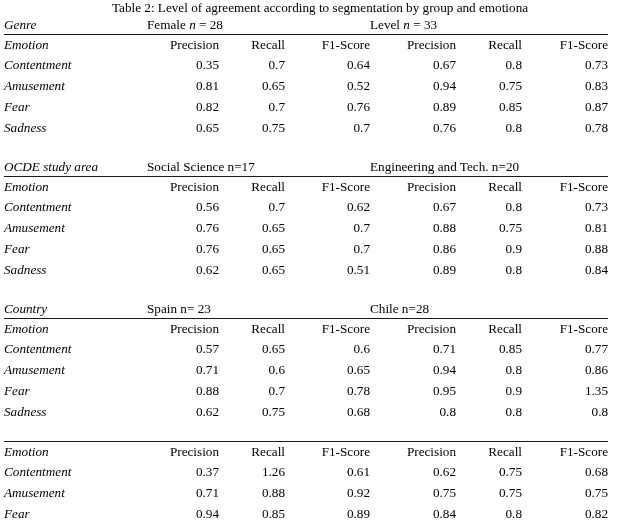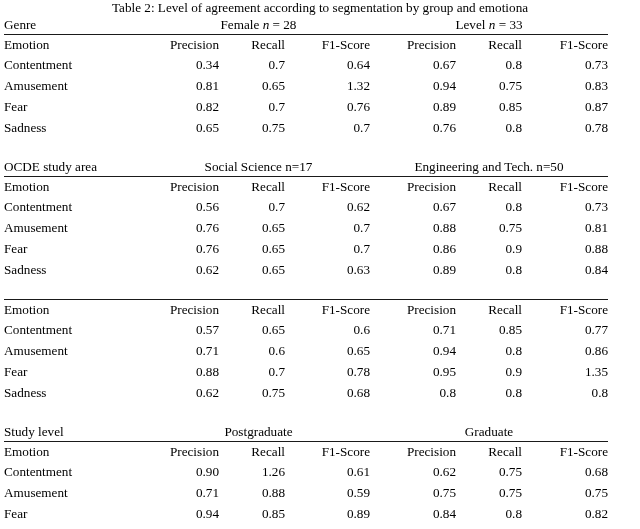--- a/index.html
+++ b/index.html
@@ -66,27 +66,27 @@
   col.c-6 { width: 86px; }
 
   tr.grp-row td { height: 19px; line-height: 19px; }
   tr.hdr-row td  { height: 19px; line-height: 19px; }
   tr.data-row td { height: 21px; line-height: 21px; }
   tr.gap-row td  { height: 19px; line-height: 19px; }
 
   td.lbl {
     text-align: left;
     padding-left: 4px;
+    font-style: italic;
   }
   td.num {
     text-align: right;
     padding-right: 5px;
   }
   td.grp {
-    text-align: center;
   }
   .b { font-weight: bold; }
   .it { font-style: italic; font-family: "Liberation Serif", "DejaVu Serif", serif; }
   tr.rule-over td {
     border-top: 1.3px solid #1a1a1a;
   }
 </style>
 </head>
 <body>
 
@@ -117,32 +117,32 @@
             <td class="lbl b">Emotion</td>
             <td class="num">Precision</td>
             <td class="num">Recall</td>
             <td class="num">F1-Score</td>
             <td class="num">Precision</td>
             <td class="num">Recall</td>
             <td class="num">F1-Score</td>
           </tr>
           <tr class="data-row">
             <td class="lbl">Contentment</td>
-            <td class="num">0.34</td>
+            <td class="num">0.35</td>
             <td class="num">0.7</td>
             <td class="num">0.64</td>
             <td class="num">0.67</td>
             <td class="num">0.8</td>
             <td class="num">0.73</td>
           </tr>
           <tr class="data-row">
             <td class="lbl">Amusement</td>
             <td class="num">0.81</td>
             <td class="num">0.65</td>
-            <td class="num">1.32</td>
+            <td class="num">0.52</td>
             <td class="num">0.94</td>
             <td class="num">0.75</td>
             <td class="num">0.83</td>
           </tr>
           <tr class="data-row">
             <td class="lbl b">Fear</td>
             <td class="num b">0.82</td>
             <td class="num b">0.7</td>
             <td class="num b">0.76</td>
             <td class="num b">0.89</td>
@@ -163,21 +163,21 @@
             <td></td>
             <td></td>
             <td></td>
             <td></td>
             <td></td>
             <td></td>
           </tr>
           <tr class="grp-row">
             <td class="lbl">OCDE study area</td>
             <td class="grp" colspan="3">Social Science n=17</td>
-            <td class="grp" colspan="3">Engineering and Tech. n=50</td>
+            <td class="grp" colspan="3">Engineering and Tech. n=20</td>
           </tr>
           <tr class="hdr-row rule-over">
             <td class="lbl b">Emotion</td>
             <td class="num">Precision</td>
             <td class="num">Recall</td>
             <td class="num">F1-Score</td>
             <td class="num">Precision</td>
             <td class="num">Recall</td>
             <td class="num">F1-Score</td>
           </tr>
@@ -205,33 +205,38 @@
             <td class="num b">0.65</td>
             <td class="num b">0.7</td>
             <td class="num b">0.86</td>
             <td class="num b">0.9</td>
             <td class="num b">0.88</td>
           </tr>
           <tr class="data-row">
             <td class="lbl">Sadness</td>
             <td class="num">0.62</td>
             <td class="num">0.65</td>
-            <td class="num">0.63</td>
+            <td class="num">0.51</td>
             <td class="num">0.89</td>
             <td class="num">0.8</td>
             <td class="num">0.84</td>
           </tr>
           <tr class="gap-row">
             <td></td>
             <td></td>
             <td></td>
             <td></td>
             <td></td>
             <td></td>
             <td></td>
+          </tr>
+          <tr class="grp-row">
+            <td class="lbl">Country</td>
+            <td class="grp" colspan="3">Spain n= 23</td>
+            <td class="grp" colspan="3">Chile n=28</td>
           </tr>
           <tr class="hdr-row rule-over">
             <td class="lbl b">Emotion</td>
             <td class="num">Precision</td>
             <td class="num">Recall</td>
             <td class="num">F1-Score</td>
             <td class="num">Precision</td>
             <td class="num">Recall</td>
             <td class="num">F1-Score</td>
           </tr>
@@ -273,48 +278,43 @@
           </tr>
           <tr class="gap-row">
             <td></td>
             <td></td>
             <td></td>
             <td></td>
             <td></td>
             <td></td>
             <td></td>
           </tr>
-          <tr class="grp-row">
-            <td class="lbl">Study level</td>
-            <td class="grp" colspan="3">Postgraduate</td>
-            <td class="grp" colspan="3">Graduate</td>
-          </tr>
           <tr class="hdr-row rule-over">
             <td class="lbl b">Emotion</td>
             <td class="num">Precision</td>
             <td class="num">Recall</td>
             <td class="num">F1-Score</td>
             <td class="num">Precision</td>
             <td class="num">Recall</td>
             <td class="num">F1-Score</td>
           </tr>
           <tr class="data-row">
             <td class="lbl">Contentment</td>
-            <td class="num">0.90</td>
+            <td class="num">0.37</td>
             <td class="num">1.26</td>
             <td class="num">0.61</td>
             <td class="num">0.62</td>
             <td class="num">0.75</td>
             <td class="num">0.68</td>
           </tr>
           <tr class="data-row">
             <td class="lbl">Amusement</td>
             <td class="num">0.71</td>
             <td class="num">0.88</td>
-            <td class="num">0.59</td>
+            <td class="num">0.92</td>
             <td class="num">0.75</td>
             <td class="num">0.75</td>
             <td class="num">0.75</td>
           </tr>
           <tr class="data-row">
             <td class="lbl b">Fear</td>
             <td class="num b">0.94</td>
             <td class="num b">0.85</td>
             <td class="num b">0.89</td>
             <td class="num b">0.84</td>

